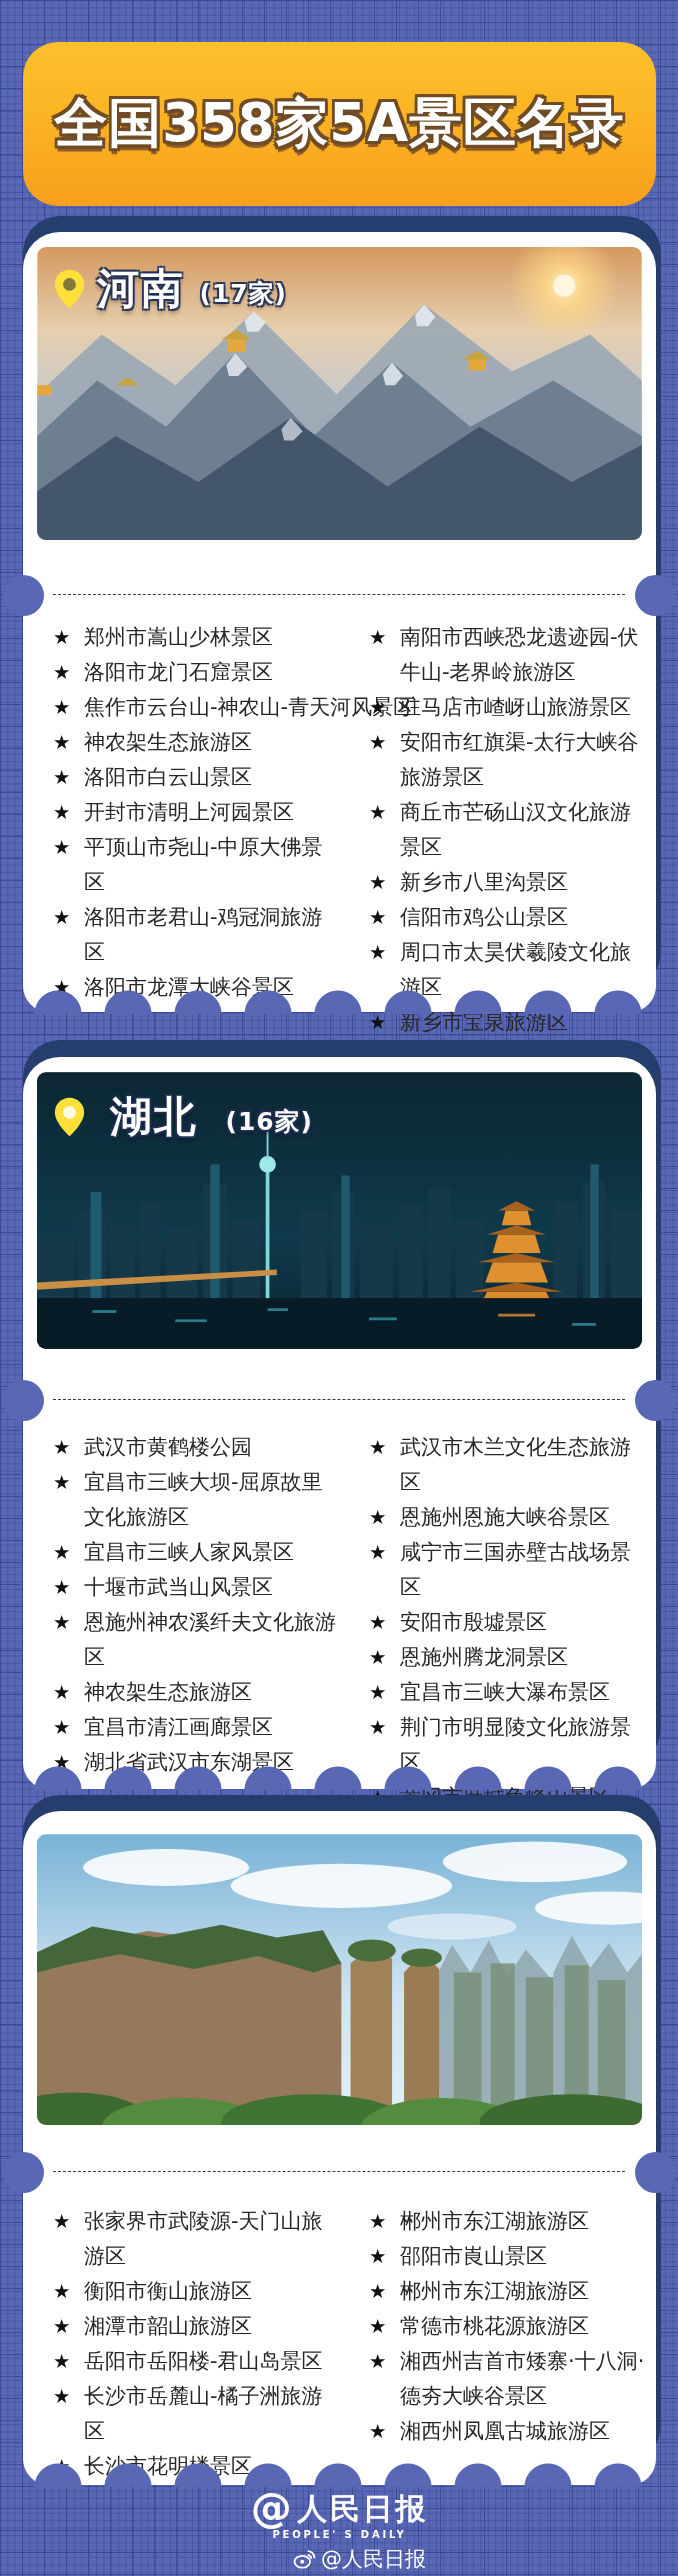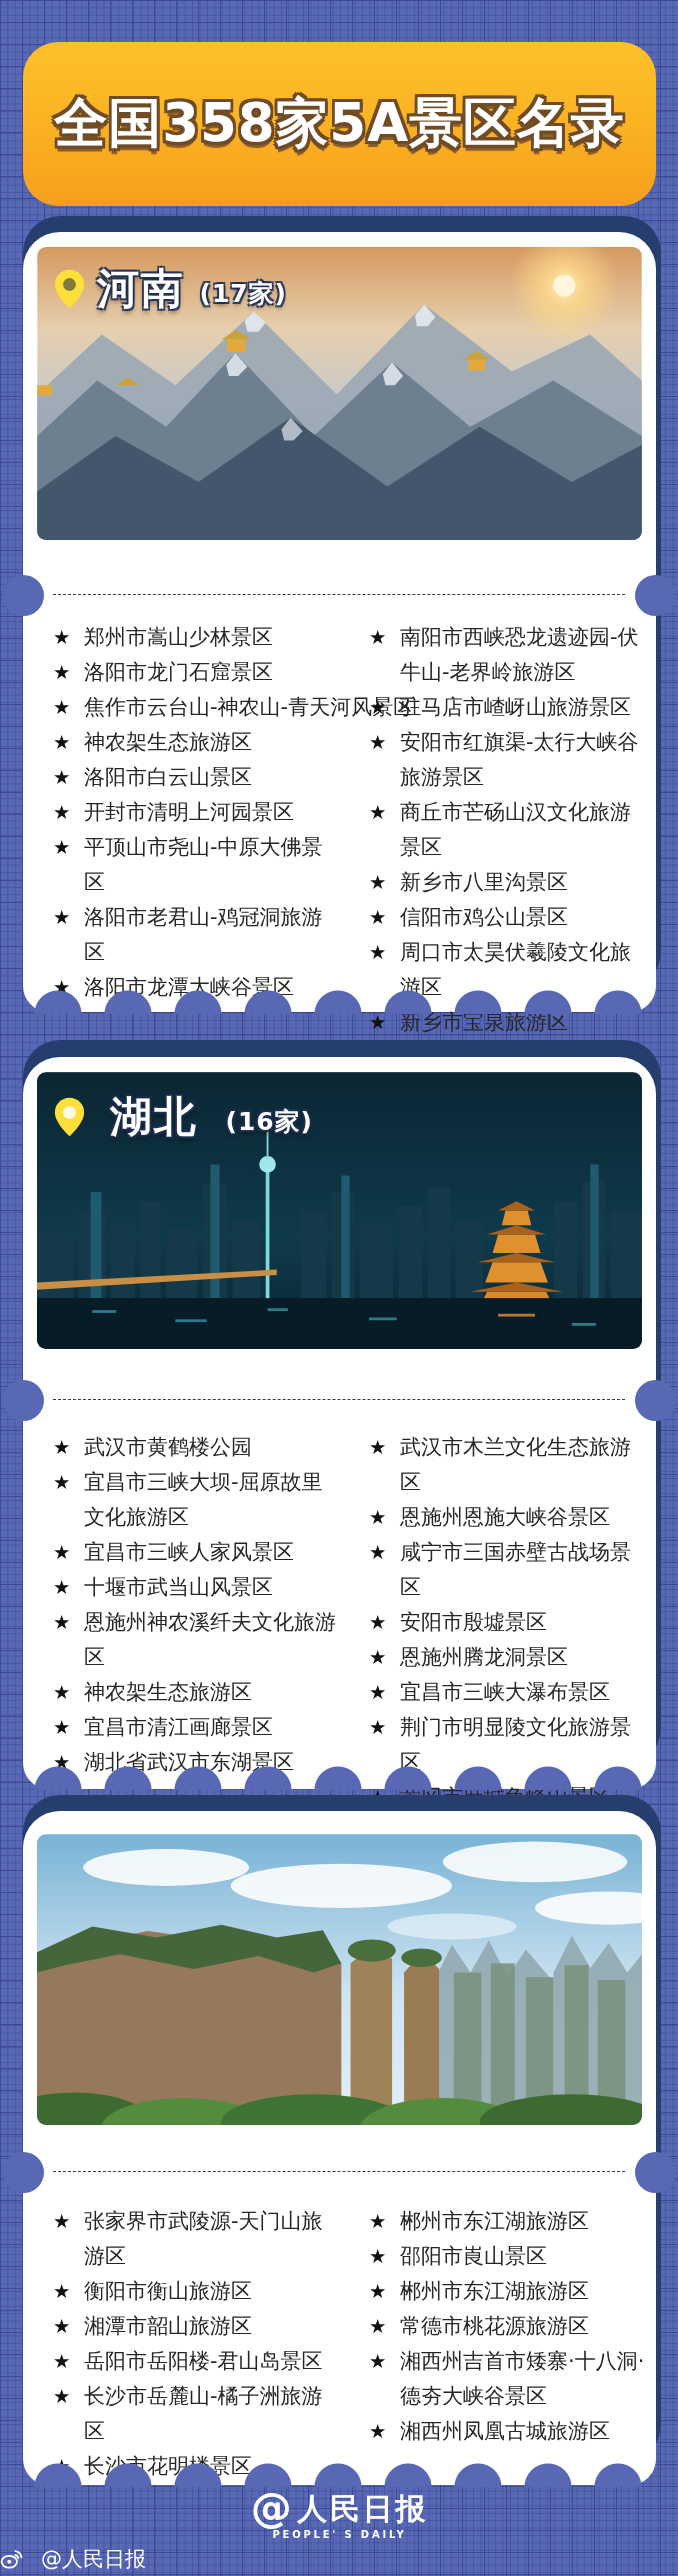--- a/index.html
+++ b/index.html
@@ -48,21 +48,21 @@
   .item{position:relative;padding-left:31px;line-height:35px;font-size:21px;color:#262626;}
   .item .star{position:absolute;left:0;top:0;font-size:19.4px;color:#101010;}
   .item.nowrap{white-space:nowrap;}
 
   
   .footer{position:absolute;left:0;width:679px;top:2490px;color:#fff;text-align:center;}
   .f-row1{display:flex;align-items:flex-end;justify-content:center;gap:5.5px;}
   .at-glyph{font-size:41px;font-weight:700;line-height:37px;}
   .brand{font-size:30px;font-weight:800;letter-spacing:2.8px;line-height:37px;}
   .f-row2{font-size:10px;font-weight:700;letter-spacing:2.8px;margin-top:1.8px;}
-  .f-row3{display:flex;align-items:center;gap:17px;margin-top:5.5px;font-size:21px;}
+  .f-row3{display:flex;align-items:center;justify-content:center;gap:4px;margin-top:5.5px;font-size:21px;margin-left:40px;}
 </style>
 </head>
 <body>
 
 <div class="page">
 
   <div class="header">
     <div class="title">全国358家5A景区名录</div>
   </div>
 

